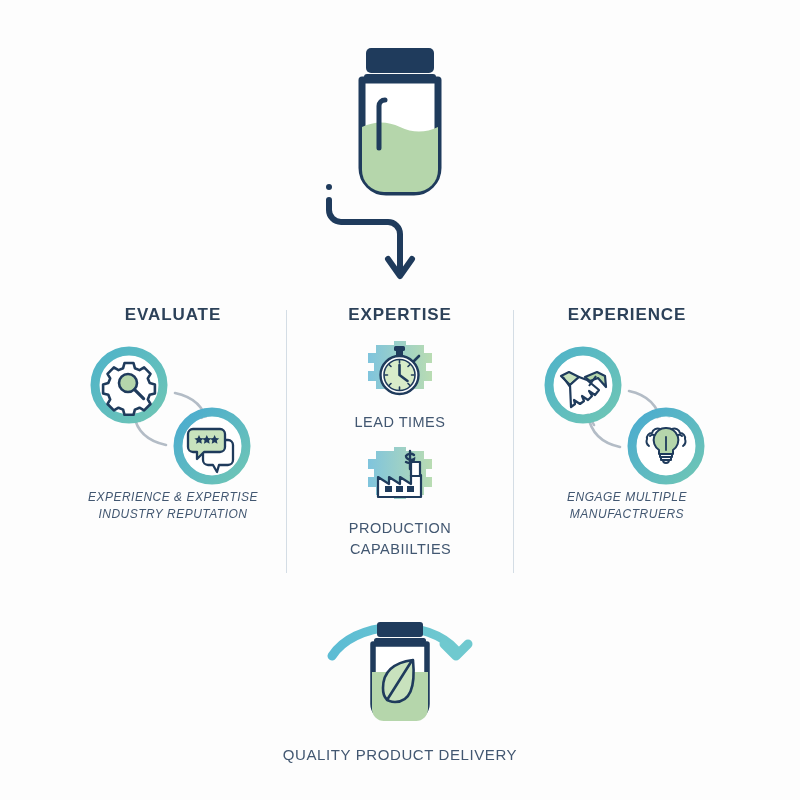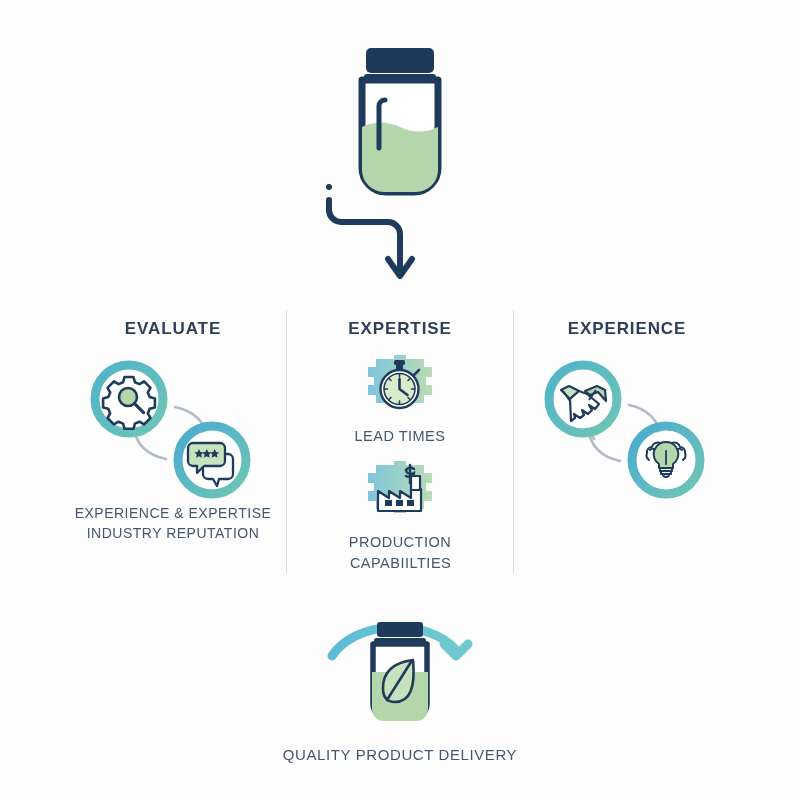--- a/index.html
+++ b/index.html
@@ -54,38 +54,38 @@
     align-self: stretch;
     margin-top: 5px;
     margin-bottom: 17px;
   }
   .col-title {
     font-size: 17px;
     font-weight: bold;
     letter-spacing: 0.9px;
     color: #2c4159;
     text-align: center;
-    margin-top: 14px;
     white-space: nowrap;
   }
   .col-art {
     position: relative;
     margin-top: 16px;
     height: 148px;
     width: 100%;
     display: flex;
     justify-content: center;
   }
   .col-caption {
-    font-size: 14px;
+    font-size: 12px;
     letter-spacing: 0.5px;
     line-height: 1.45;
     color: #425771;
     text-align: center;
     white-space: pre-line;
+    font-style: italic;
   }
 
   
   .mid-stack {
     margin-top: 14px;
     display: flex;
     flex-direction: column;
     align-items: center;
     gap: 12px;
   }
@@ -323,20 +323,22 @@
 
               <path d="M0 -17 a12 12 0 0 0 -7 22 v4 h14 v-4 a12 12 0 0 0 -7 -22 z" fill="#b5d6ab"></path>
 
               <path d="M-6 9 h12 v3 h-12 z M-5 12 h10 v3 h-10 z" fill="#ffffff"></path>
               <path d="M-3 15 a3 3 0 0 0 6 0" stroke-linecap="round"></path>
               <path d="M0 -8 v13" stroke-width="1.8" stroke-linecap="round"></path>
             </g>
           </g>
         </svg>
       </div>
+      <div class="col-caption">ENGAGE MULTIPLE
+MANUFACTRUERS</div>
     </div>
 
   </div>
 
   <div class="bottom">
     <svg width="180" height="140" viewBox="0 0 180 140">
       <defs>
         <linearGradient id="arcGrad" x1="0" y1="0" x2="1" y2="0">
           <stop offset="0%" stop-color="#5cbcd4"></stop>
           <stop offset="100%" stop-color="#6fc9cf"></stop>

